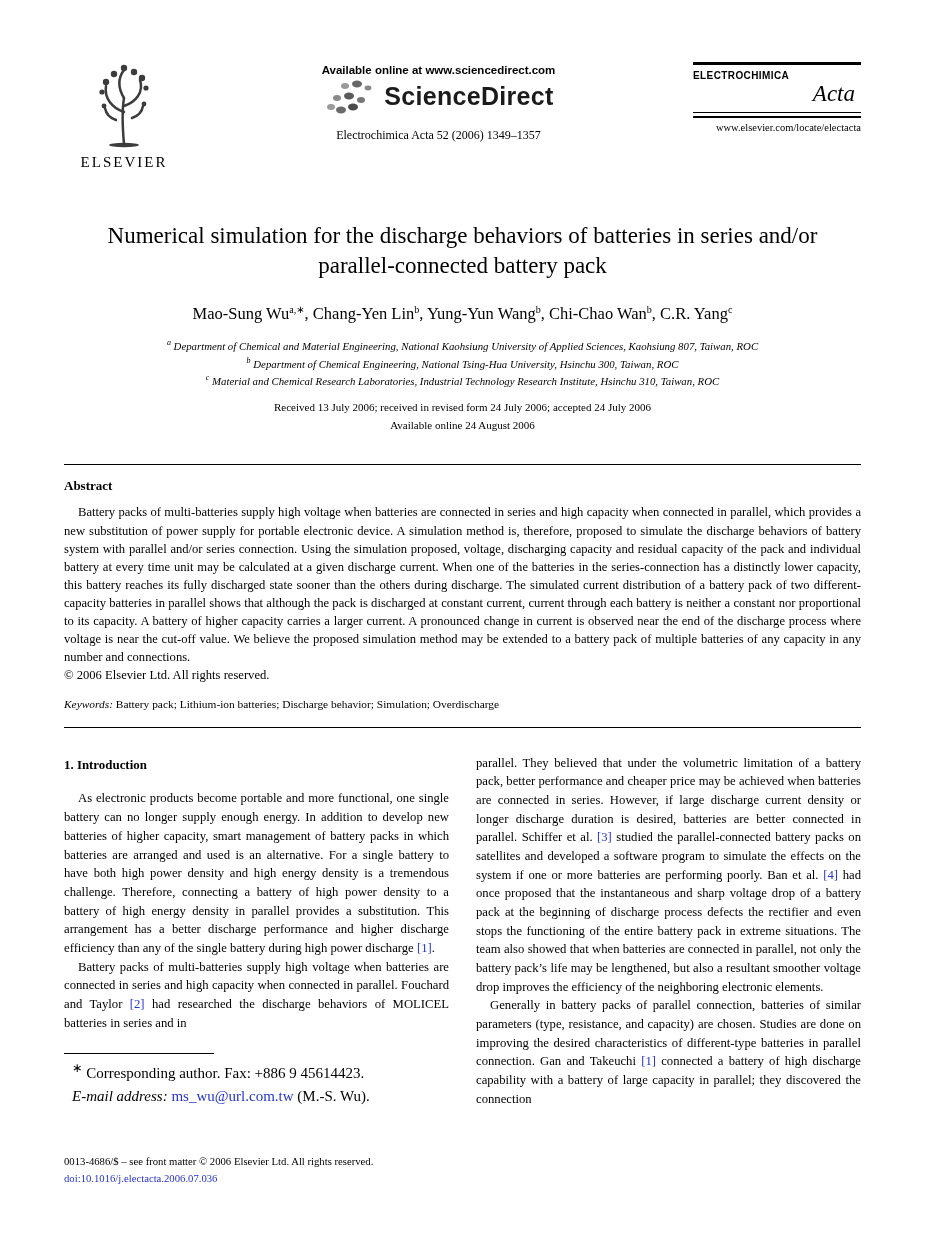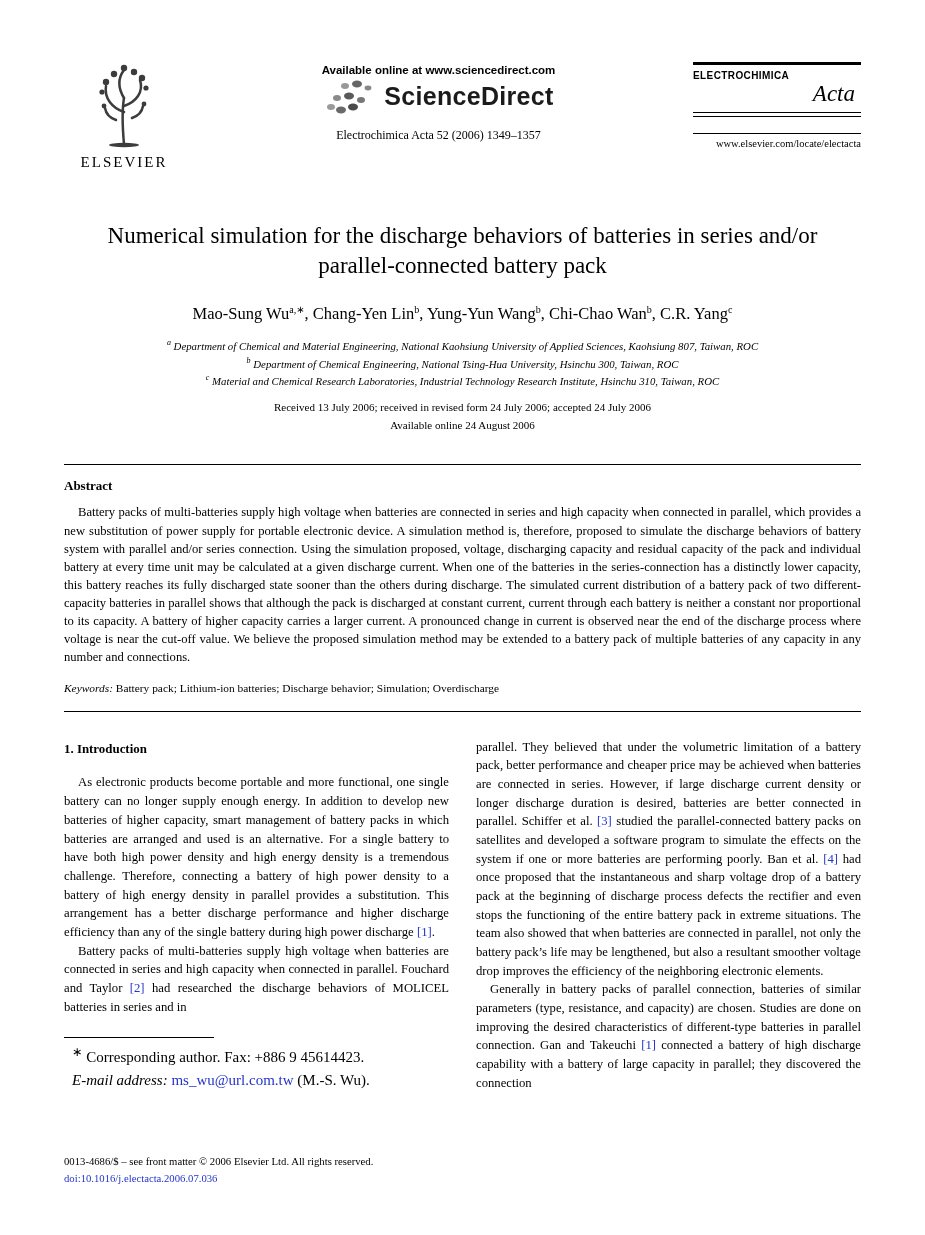--- a/index.html
+++ b/index.html
@@ -22,21 +22,21 @@
   .header-center{flex:1;text-align:center;padding-top:2px;}
   .available-online{font-family:"Liberation Sans",sans-serif;font-weight:bold;font-size:11.5px;}
   .sd-logo-row{display:inline-flex;align-items:center;gap:9px;}
   .sd-wordmark{font-family:"Liberation Sans",sans-serif;font-size:25px;font-weight:600;color:#1b1b1b;letter-spacing:.3px;}
   .citation{font-size:12px;margin-top:8px;}
   .header-right{width:168px;}
   .jl-box{border-top:3px solid #000;padding-top:5px;}
   .jl-name1{font-family:"Liberation Sans",sans-serif;font-weight:bold;font-size:10px;letter-spacing:.4px;}
   .jl-name2{font-style:italic;font-size:23px;text-align:right;padding-right:6px;margin-top:0px;font-family:"Liberation Serif",serif;}
   .jl-double-rule{border-top:1px solid #000;border-bottom:1px solid #000;height:3px;margin-top:5px;}
-  .journal-url{font-size:10.5px;margin-top:16px;text-align:right;border-top:1px solid #000;padding-top:4px;}
+  .journal-url{font-size:10.5px;text-align:right;border-top:1px solid #000;padding-top:4px;}
   
   .title{text-align:center;font-size:23px;line-height:1.32;font-weight:400;margin:50px auto 0;max-width:780px;}
   .authors{text-align:center;font-size:16.5px;margin-top:22px;}
   .authors sup{font-size:10px;}
   .affils{text-align:center;font-size:10.8px;font-style:italic;margin-top:13px;line-height:1.55;}
   .affils sup{font-size:8px;}
   .dates{text-align:center;font-size:11px;margin-top:10px;line-height:1.6;}
   
   .rule{border-top:1px solid #000;margin-top:30px;}
   .abstract-heading{font-weight:bold;font-size:13px;margin-top:13px;}
@@ -133,20 +133,21 @@
   </div>
 
   <div class="dates">
     <div>Received 13 July 2006; received in revised form 24 July 2006; accepted 24 July 2006</div>
     <div>Available online 24 August 2006</div>
   </div>
 
   <div class="rule"></div>
   <div class="abstract-heading">Abstract</div>
   <div class="abstract-text">Battery packs of multi-batteries supply high voltage when batteries are connected in series and high capacity when connected in parallel, which provides a new substitution of power supply for portable electronic device. A simulation method is, therefore, proposed to simulate the discharge behaviors of battery system with parallel and/or series connection. Using the simulation proposed, voltage, discharging capacity and residual capacity of the pack and individual battery at every time unit may be calculated at a given discharge current. When one of the batteries in the series-connection has a distinctly lower capacity, this battery reaches its fully discharged state sooner than the others during discharge. The simulated current distribution of a battery pack of two different-capacity batteries in parallel shows that although the pack is discharged at constant current, current through each battery is neither a constant nor proportional to its capacity. A battery of higher capacity carries a larger current. A pronounced change in current is observed near the end of the discharge process where voltage is near the cut-off value. We believe the proposed simulation method may be extended to a battery pack of multiple batteries of any capacity in any number and connections.</div>
+  <div class="copyright">© 2006 Elsevier Ltd. All rights reserved.</div>
   <div class="keywords"><span class="keywords-label">Keywords:</span><span>  Battery pack; Lithium-ion batteries; Discharge behavior; Simulation; Overdischarge</span></div>
   <div class="rule2"></div>
 
   <div class="columns">
 
     <div class="col">
       <div class="section-heading">1.  Introduction</div>
       <p class="para"><span>As electronic products become portable and more functional, one single battery can no longer supply enough energy. In addition to develop new batteries of higher capacity, smart management of battery packs in which batteries are arranged and used is an alternative. For a single battery to have both high power density and high energy density is a tremendous challenge. Therefore, connecting a battery of high power density to a battery of high energy density in parallel provides a substitution. This arrangement has a better discharge performance and higher discharge efficiency than any of the single battery during high power discharge </span><span class="cite-link">[1]</span><span>.</span></p>
       <p class="para"><span>Battery packs of multi-batteries supply high voltage when batteries are connected in series and high capacity when connected in parallel. Fouchard and Taylor </span><span class="cite-link">[2]</span><span> had researched the discharge behaviors of MOLICEL batteries in series and in</span></p>
 

